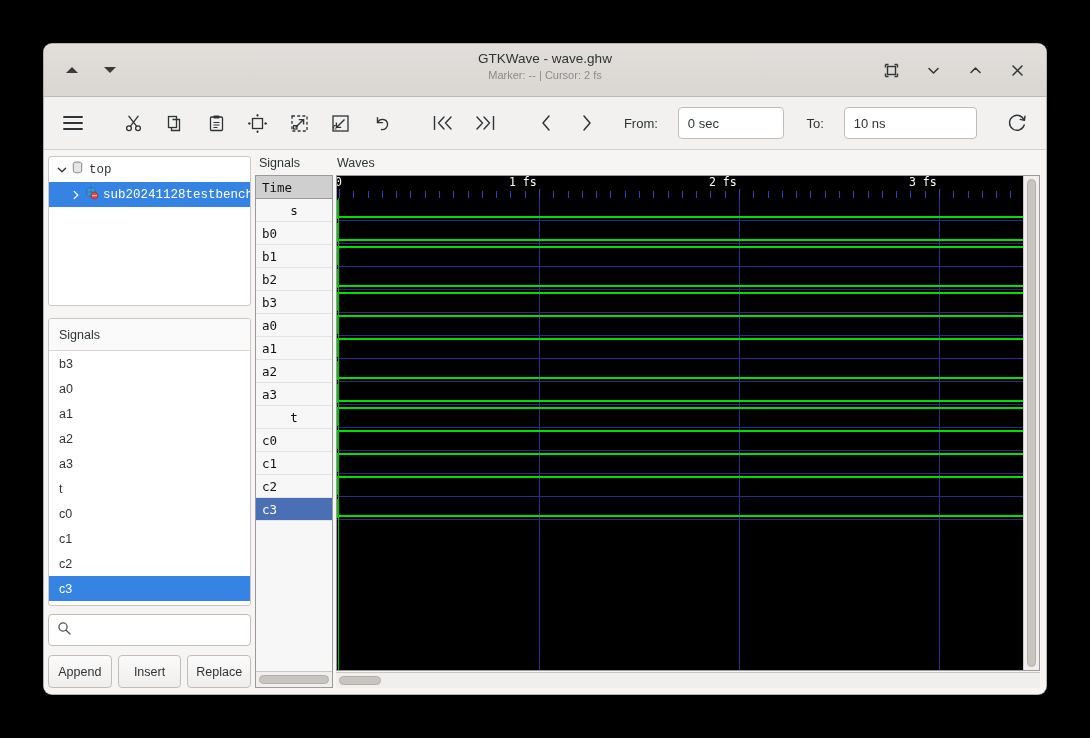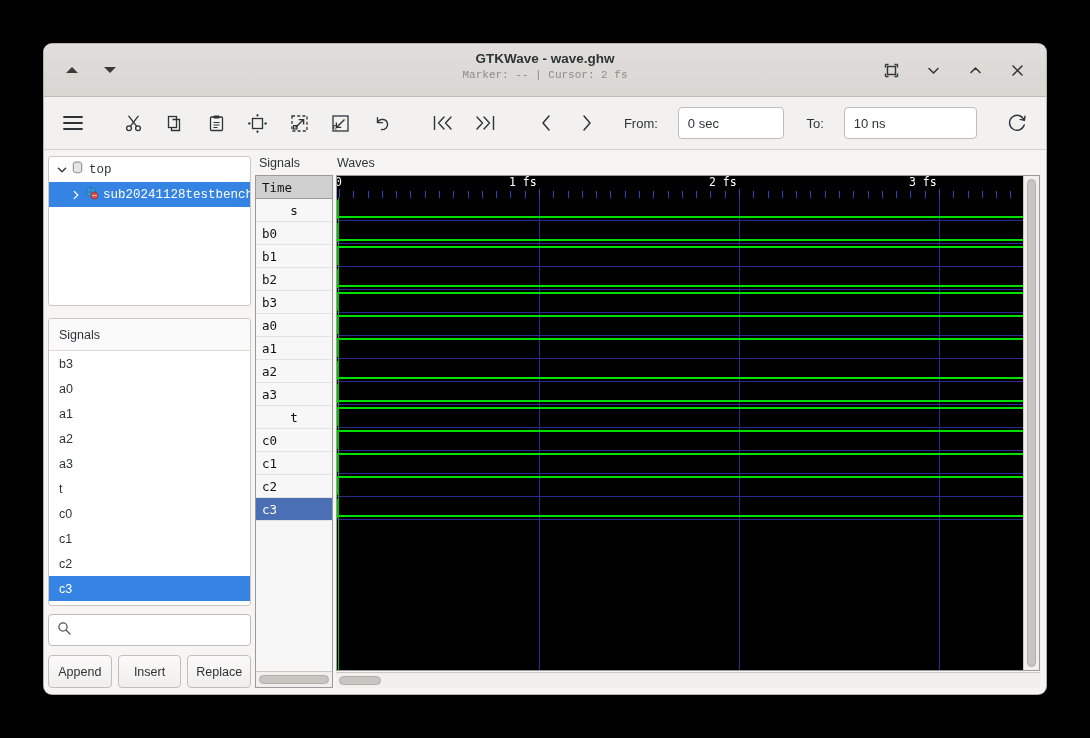--- a/index.html
+++ b/index.html
@@ -34,22 +34,22 @@
   .tb-arrow {
     width: 20px; height: 20px; display: flex; align-items: center; justify-content: center;
     color: #2b2b2b; font-size: 10px; cursor: default;
   }
   .tri-up { width:0;height:0;border-left:6px solid transparent;border-right:6px solid transparent;border-bottom:6px solid #3a3a3a; }
   .tri-down { width:0;height:0;border-left:6px solid transparent;border-right:6px solid transparent;border-top:6px solid #3a3a3a; }
   #title-center {
     position: absolute; left: 0; right: 0; top: 6px;
     text-align: center; pointer-events: none;
   }
-  #title-main { font-size: 13.5px; color: #2e3436; font-weight: bold; line-height: 17px; }
-  #title-sub { font-size: 11px; color: #8b8b8b; line-height: 15px; margin-top: 1px; font-family: Liberation Mono, monospace; }
+  #title-main { font-size: 13.5px; color: #2e3436; font-weight: normal; line-height: 17px; }
+  #title-sub { font-size: 11px; color: #8b8b8b; line-height: 15px; margin-top: 1px; }
   .tb-right { margin-left: auto; display: flex; align-items: center; gap: 20px; padding-right: 18px; }
   .tbtn { width: 22px; height: 22px; display:flex; align-items:center; justify-content:center; color:#2e3436; }
 
   
   #toolbar {
     height: 52px; background: #f2f1f0;
     border-bottom: 1px solid #d4d0cc;
     display: flex; align-items: center;
     padding: 0 14px; gap: 12px;
     flex: 0 0 auto;

